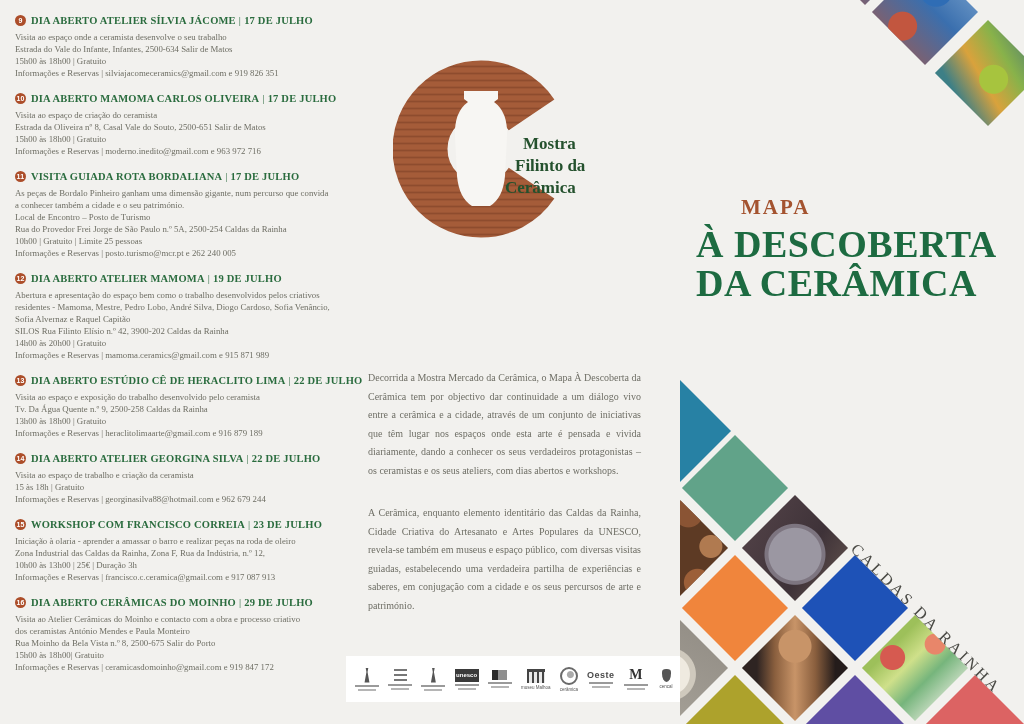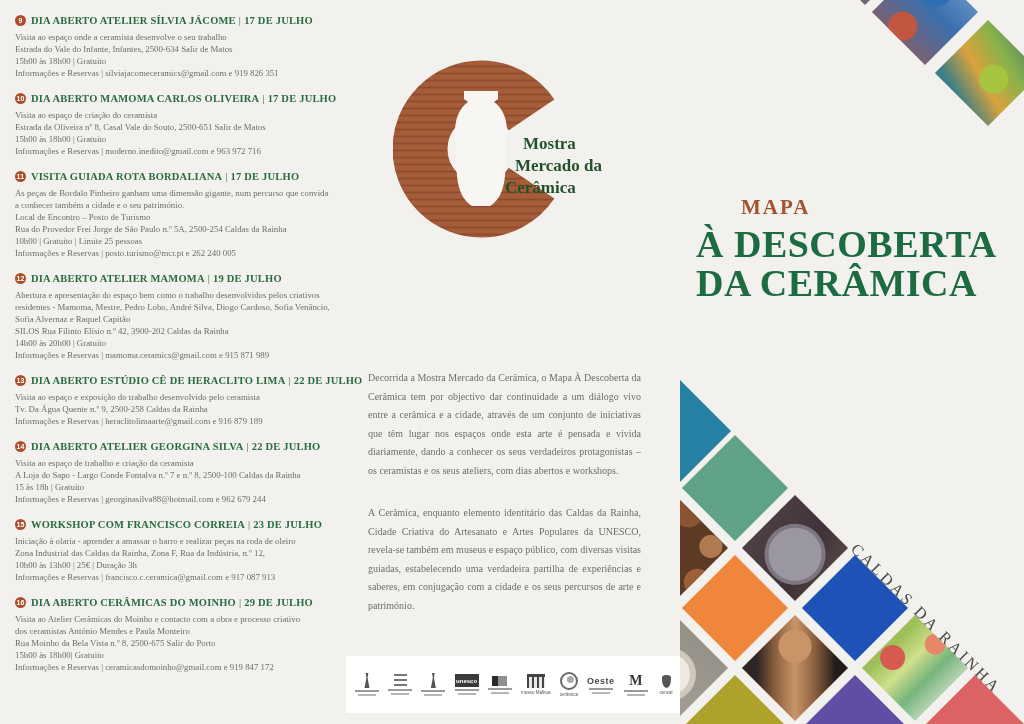--- a/index.html
+++ b/index.html
@@ -22,21 +22,21 @@
   .mmc{position:absolute;left:505px;top:121px;font-weight:bold;color:#24512D;
        font-size:17px;line-height:22px;margin-top:12px;}
   .mmc .l1{margin-left:18px;} .mmc .l2{margin-left:10px;} .mmc .l3{margin-left:0;}
 
   
   .paras{position:absolute;left:368px;top:369px;width:273px;color:#6E6E65;
          font-size:10px;line-height:18.5px;text-align:justify;}
   .paras p{margin:0 0 24px 0;}
 
   
-  .strip{position:absolute;left:346px;top:656px;width:338px;height:57px;background:#fff;
+  .strip{position:absolute;left:346px;top:656px;width:338px;height:46px;background:#fff;
          display:flex;align-items:center;justify-content:space-between;padding:0 9px;box-sizing:border-box;}
   .lg{display:flex;flex-direction:column;align-items:center;gap:2px;min-width:18px;}
   .cap{width:24px;height:2px;background:#9a9a9a;}
   .cap2{width:18px;height:2px;background:#b5b5b5;}
   .lg-label{font:4.5px "Liberation Sans",sans-serif;color:#555;white-space:nowrap;}
   .ic-statue{width:7px;height:15px;background:#555;clip-path:polygon(30% 0,70% 0,58% 30%,85% 100%,15% 100%,42% 30%);}
   .ic-grid{width:13px;height:13px;background:repeating-linear-gradient(#777 0 2px,transparent 2px 5px);}
   .ic-unesco{width:24px;height:13px;background:#3a3a3a;color:#fff;
              font:bold 6px "Liberation Sans",sans-serif;display:flex;align-items:center;justify-content:center;}
   .ic-rep{width:15px;height:10px;background:linear-gradient(90deg,#2a2a2a 0 38%,#8f8f8f 38%);}
@@ -125,26 +125,26 @@
         <div class="event-line">residentes - Mamoma, Mestre, Pedro Lobo, André Silva, Diogo Cardoso, Sofia Venâncio,</div>
         <div class="event-line">Sofia Alvernaz e Raquel Capitão</div>
         <div class="event-line">SILOS Rua Filinto Elísio n.º 42, 3900-202 Caldas da Rainha</div>
         <div class="event-line">14h00 às 20h00 | Gratuito</div>
         <div class="event-line">Informações e Reservas | mamoma.ceramics@gmail.com e 915 871 989</div>
       </div>
       <div class="event">
         <div class="event-head"><span class="badge">13</span><span>DIA ABERTO ESTÚDIO CÊ DE HERACLITO LIMA</span><span class="sep">|</span><span>22 DE JULHO</span></div>
         <div class="event-line">Visita ao espaço e exposição do trabalho desenvolvido pelo ceramista</div>
         <div class="event-line">Tv. Da Água Quente n.º 9, 2500-258 Caldas da Rainha</div>
+        <div class="event-line">13h00 às 18h00 | Gratuito</div>
         <div class="event-line">Informações e Reservas | heraclitolimaarte@gmail.com e 916 879 189</div>
       </div>
       <div class="event">
         <div class="event-head"><span class="badge">14</span><span>DIA ABERTO ATELIER GEORGINA SILVA</span><span class="sep">|</span><span>22 DE JULHO</span></div>
         <div class="event-line">Visita ao espaço de trabalho e criação da ceramista</div>
-        <div class="event-line">A Loja do Sapo - Largo Conde Fontalva n.º 7 e n.º 8, 2500-100 Caldas da Rainha</div>
         <div class="event-line">15 às 18h | Gratuito</div>
         <div class="event-line">Informações e Reservas | georginasilva88@hotmail.com e 962 679 244</div>
       </div>
       <div class="event">
         <div class="event-head"><span class="badge">15</span><span>WORKSHOP COM FRANCISCO CORREIA</span><span class="sep">|</span><span>23 DE JULHO</span></div>
         <div class="event-line">Iniciação à olaria - aprender a amassar o barro e realizar peças na roda de oleiro</div>
         <div class="event-line">Zona Industrial das Caldas da Rainha, Zona F, Rua da Indústria, n.º 12,</div>
         <div class="event-line">10h00 às 13h00 | 25€ | Duração 3h</div>
         <div class="event-line">Informações e Reservas | francisco.c.ceramica@gmail.com e 917 087 913</div>
       </div>
@@ -165,21 +165,21 @@
           <rect width="8" height="7" fill="#A55C39"></rect>
           <rect y="4.6" width="8" height="1.8" fill="#8E4C2E"></rect>
         </pattern>
       </defs>
       <circle cx="88" cy="95" r="61" fill="none" stroke="url(#hlines)" stroke-width="55" pathLength="360" stroke-dasharray="292 68" stroke-dashoffset="-34"></circle>
       <path fill="#F7F6F3" d="M71,37 L105,37 L105,45 L101,48 Q115,58 114,82 L112,122 Q110,144 97,152 L79,152 Q66,144 64,122 L62,82 Q61,58 75,48 L71,45 Z"></path>
     </svg>
   </div>
   <div class="mmc">
     <div class="l1">Mostra</div>
-    <div class="l2">Mercado da</div>
+    <div class="l2">Filinto da</div>
     <div class="l3">Cerâmica</div>
   </div>
 
   <div class="paras">
     <p>Decorrida a Mostra Mercado da Cerâmica, o Mapa À Descoberta da Cerâmica tem por objectivo dar continuidade a um diálogo vivo entre a cerâmica e a cidade, através de um conjunto de iniciativas que têm lugar nos espaços onde esta arte é pensada e vivida diariamente, dando a conhecer os seus verdadeiros protagonistas – os ceramistas e os seus ateliers, com dias abertos e workshops.</p>
     <p>A Cerâmica, enquanto elemento identitário das Caldas da Rainha, Cidade Criativa do Artesanato e Artes Populares da UNESCO, revela-se também em museus e espaço público, com diversas visitas guiadas, estabelecendo uma verdadeira partilha de experiências e saberes, em conjugação com a cidade e os seus percursos de arte e património.</p>
   </div>
 
   <div class="strip">
       <div class="lg">

